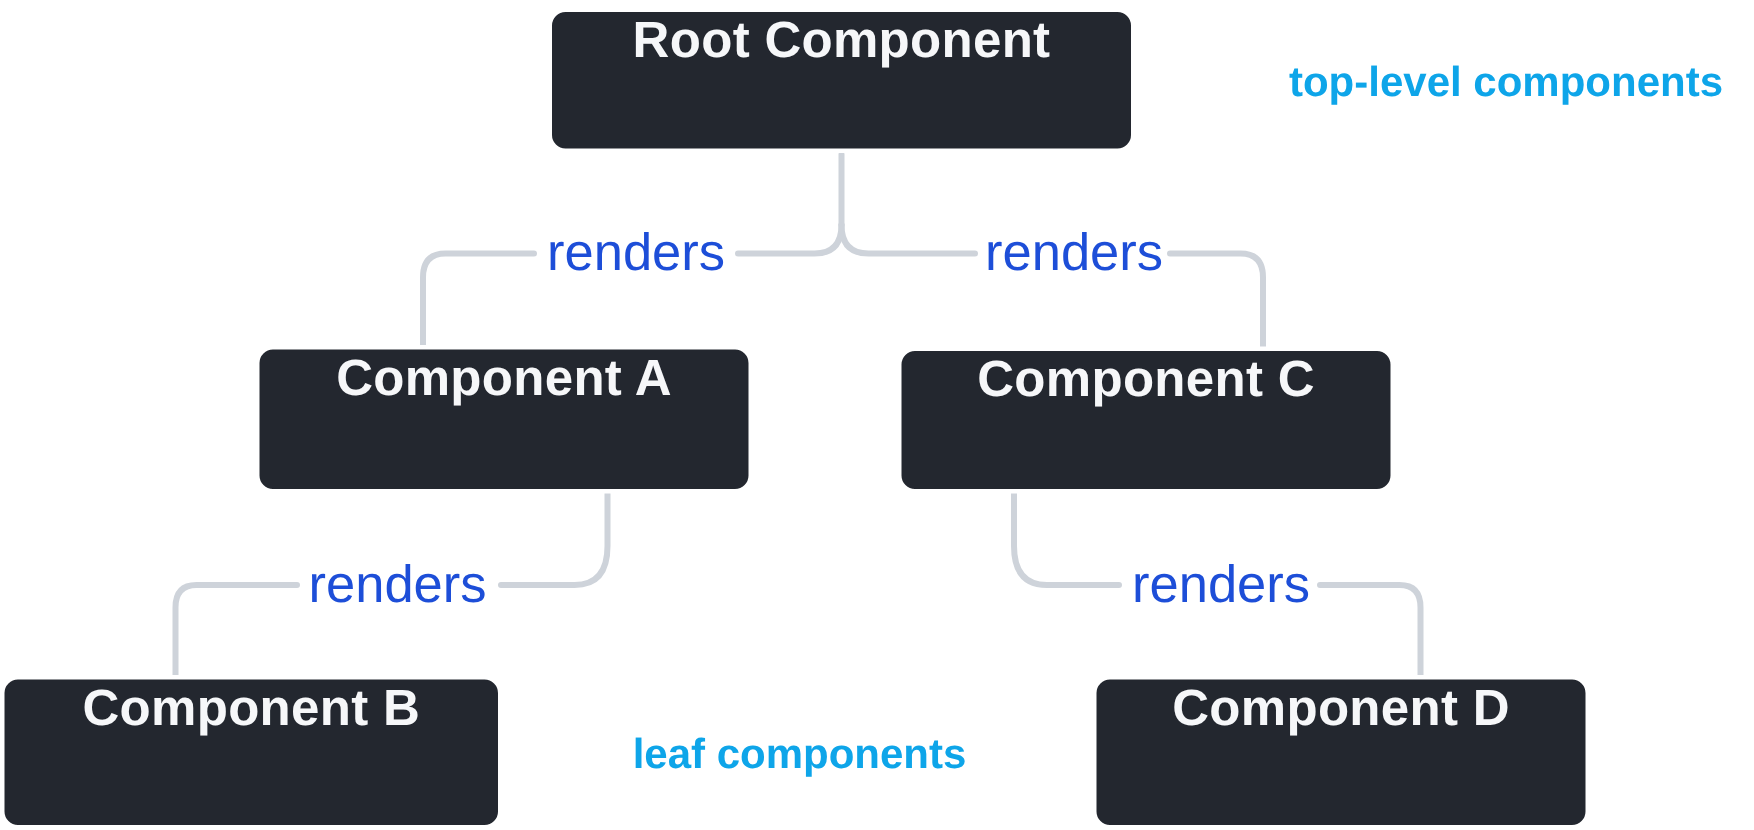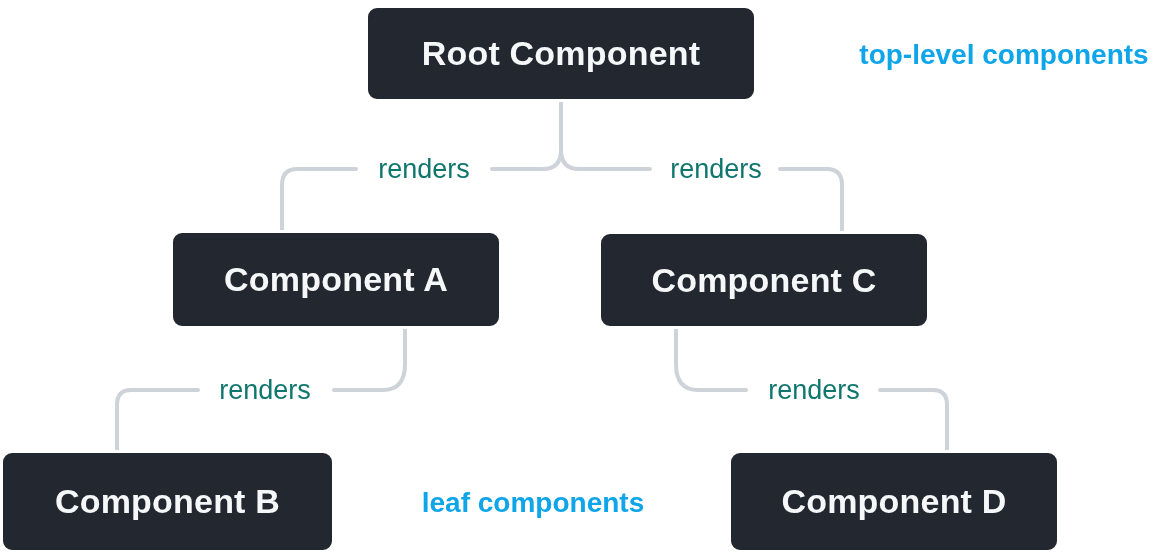--- a/index.html
+++ b/index.html
@@ -27,37 +27,36 @@
     stroke-width: 4;
     stroke-linecap: round;
   }
   .node {
     position: absolute;
     background: #23272F;
     border: 3px solid #ffffff;
     border-radius: 12px;
     box-sizing: border-box;
     display: flex;
-    align-items: center;
     justify-content: center;
     color: #f6f7f9;
     font-size: 34px;
     font-weight: 600;
     letter-spacing: 0.2px;
   }
   .node-root { left: 365px; top: 5px;   width: 392px; height: 97px; }
   .node-a    { left: 170px; top: 230px; width: 332px; height: 99px; }
   .node-c    { left: 598px; top: 231px; width: 332px; height: 98px; }
   .node-b    { left: 0px;   top: 450px; width: 335px; height: 103px; }
   .node-d    { left: 728px; top: 450px; width: 332px; height: 103px; }
   .edge-label {
     position: absolute;
     transform: translate(-50%, -50%);
-    color: #0f766e;
-    font-size: 27px;
+    color: #1d4ed8;
+    font-size: 35px;
     font-weight: 500;
     white-space: nowrap;
   }
   .edge-label-1 { left: 424px; top: 169px; }
   .edge-label-2 { left: 716px; top: 169px; }
   .edge-label-3 { left: 265px; top: 390px; }
   .edge-label-4 { left: 814px; top: 390px; }
   .annotation {
     position: absolute;
     transform: translate(-50%, -50%);

